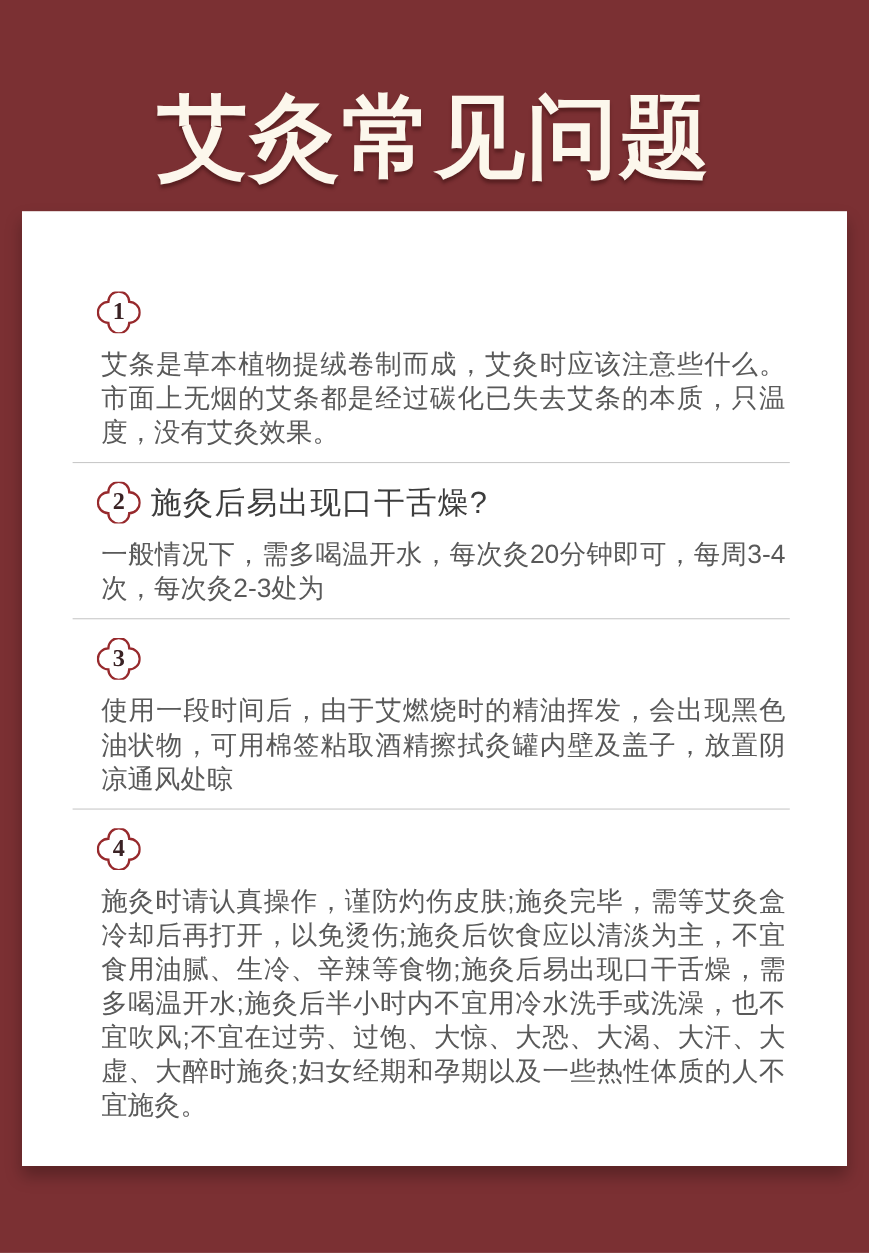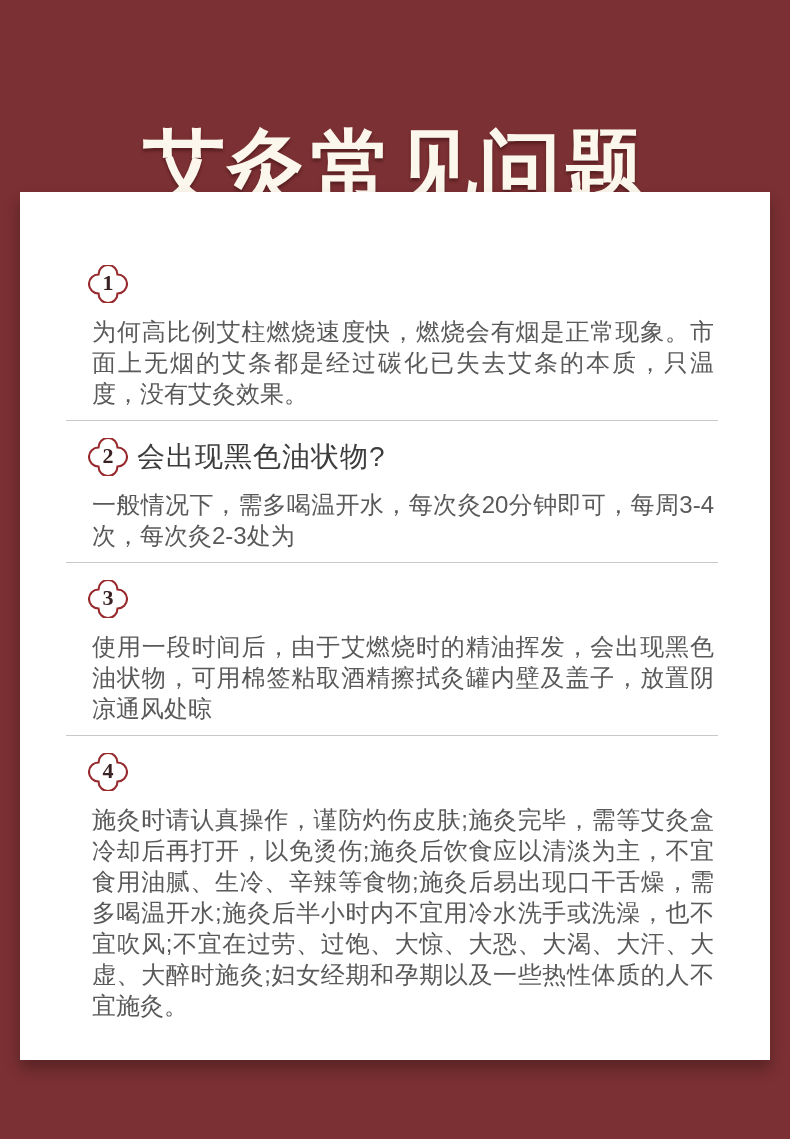--- a/index.html
+++ b/index.html
@@ -17,21 +17,21 @@
   body{
     background:var(--page-bg);
     position:relative;
     overflow:hidden;
     font-family:"Liberation Sans","DejaVu Sans",sans-serif;
   }
   .banner{
     height:224px;
     display:flex;
     justify-content:center;
-    align-items:flex-end;
+    align-items:center;
     padding-top:28px;
   }
   .page-title{
     font-family:"Liberation Serif","DejaVu Serif",serif;
     font-weight:700;
     font-size:82px;
     letter-spacing:2px;
     color:var(--title-color);
     text-shadow:0 3px 3px rgba(48,10,10,0.45);
     white-space:nowrap;
@@ -105,32 +105,32 @@
   <div class="faq-list">
   <section class="faq-item">
     <div class="item-header">
       <span class="badge">
         <svg viewBox="0 0 40 40">
           <path d="M10,10 A10,10 0 0 1 30,10 A10,10 0 0 1 30,30 A10,10 0 0 1 10,30 A10,10 0 0 1 10,10 Z" fill="none" stroke="#97292c" stroke-width="2.2" stroke-linejoin="miter"></path>
         </svg>
         <span class="num">1</span>
       </span>
     </div>
-    <p class="answer">为何高比例艾柱燃烧速度快，燃烧会有烟是正常现象。市面上无烟的艾条都是经过碳化已失去艾条的本质，只温度，没有艾灸效果。</p>
+    <p class="answer">艾条是草本植物提绒卷制而成，艾灸时应该注意些什么。市面上无烟的艾条都是经过碳化已失去艾条的本质，只温度，没有艾灸效果。</p>
   </section>
 
   <section class="faq-item">
     <div class="item-header">
       <span class="badge">
         <svg viewBox="0 0 40 40">
           <path d="M10,10 A10,10 0 0 1 30,10 A10,10 0 0 1 30,30 A10,10 0 0 1 10,30 A10,10 0 0 1 10,10 Z" fill="none" stroke="#97292c" stroke-width="2.2" stroke-linejoin="miter"></path>
         </svg>
         <span class="num">2</span>
       </span>
-      <h2 class="question">会出现黑色油状物?</h2>
+      <h2 class="question">施灸后易出现口干舌燥?</h2>
     </div>
     <p class="answer">一般情况下，需多喝温开水，每次灸20分钟即可，每周3-4次，每次灸2-3处为</p>
   </section>
 
   <section class="faq-item">
     <div class="item-header">
       <span class="badge">
         <svg viewBox="0 0 40 40">
           <path d="M10,10 A10,10 0 0 1 30,10 A10,10 0 0 1 30,30 A10,10 0 0 1 10,30 A10,10 0 0 1 10,10 Z" fill="none" stroke="#97292c" stroke-width="2.2" stroke-linejoin="miter"></path>
         </svg>

